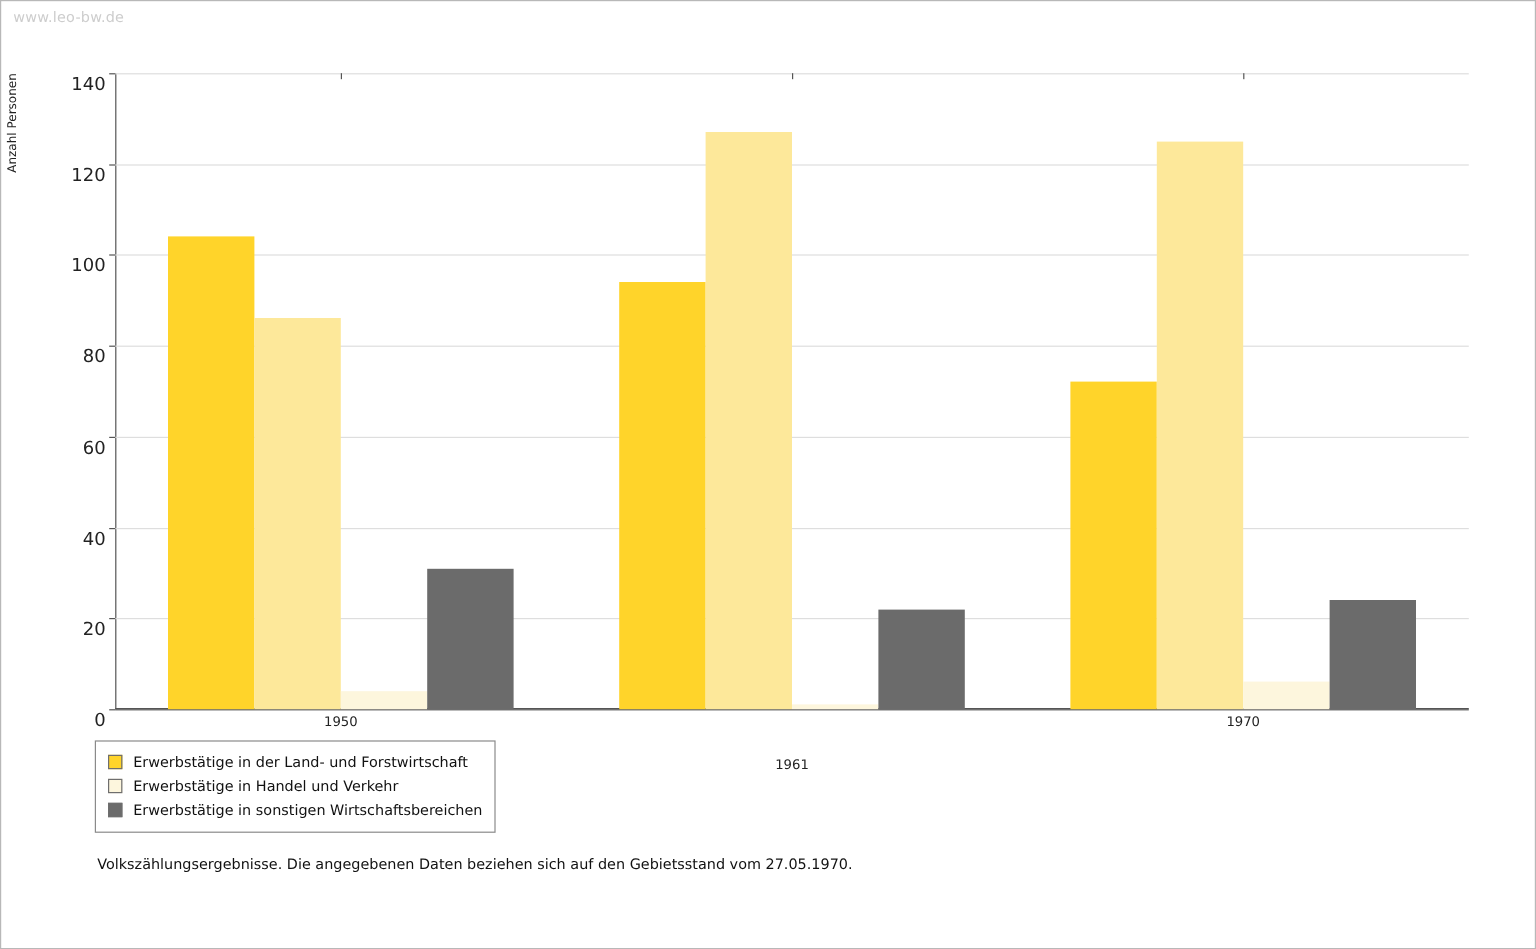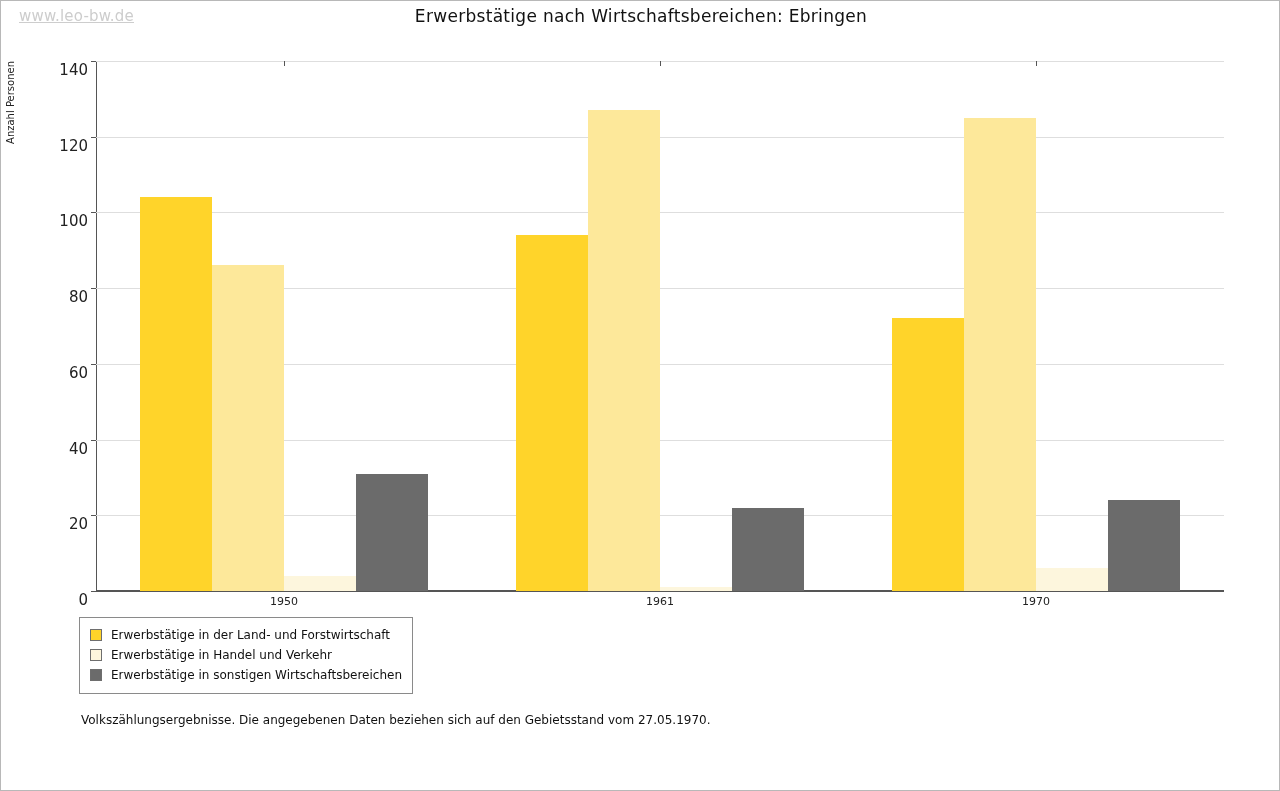--- a/index.html
+++ b/index.html
@@ -12,26 +12,25 @@
     position: relative;
     width: 1280px;
     height: 791px;
     box-sizing: border-box;
     border: 1px solid #b8b8b8;
     background: #ffffff;
     overflow: hidden;
   }
   #watermark {
     position: absolute;
-    left: 18px;
+    left: 10px;
     top: 6px;
-    font-size: 15px;
+    font-size: 12px;
     color: #cdcdcd;
     letter-spacing: 0.2px;
-    text-decoration: underline;
   }
   #chart-title {
     position: absolute;
     left: 0;
     top: 5px;
     width: 1280px;
     text-align: center;
     font-size: 17px;
     color: #111111;
     letter-spacing: 0.3px;
@@ -165,21 +164,20 @@
     white-space: nowrap;
   }
 </style>
 </head>
 <body>
 
 <div id="page">
 
   <div id="watermark">www.leo-bw.de</div>
 
-  <div id="chart-title">Erwerbstätige nach Wirtschaftsbereichen: Ebringen</div>
 
   <div id="ylabel">Anzahl Personen</div>
 
   <div id="plot">
     <div class="plot-bg"></div>
     <div class="axis-bottom"></div>
     <div id="grid-layer">
         <div class="gridline" style="top: 530px; background: rgb(85, 85, 85);"></div>
         <div class="ytick-mark" style="top: 530px;"></div>
         <div class="ytick-label" style="top: 530px;">0</div>
@@ -222,21 +220,21 @@
           <div class="bar" title="Erwerbstätige in der Land- und Forstwirtschaft: 72" style="left: 0px; width: 72px; height: 272.571px; background: rgb(255, 212, 42);"></div>
           <div class="bar" title="Erwerbstätige im Produzierenden Gewerbe: 125" style="left: 72px; width: 72px; height: 473.214px; background: rgb(253, 232, 154);"></div>
           <div class="bar" title="Erwerbstätige in Handel und Verkehr: 6" style="left: 144px; width: 72px; height: 22.7143px; background: rgb(253, 246, 221);"></div>
           <div class="bar" title="Erwerbstätige in sonstigen Wirtschaftsbereichen: 24" style="left: 216px; width: 72px; height: 90.8571px; background: rgb(107, 107, 107);"></div>
         </div>
       </div>
     <div id="xticks-layer">
         <div class="xtick-mark" style="left: 188px;"></div>
         <div class="xtick-label" style="left: 188px; text-align: right;">1950</div>
         <div class="xtick-mark" style="left: 564px;"></div>
-        <div class="xtick-label" style="left: 564px;">1961</div>
+        <div class="xtick-label" style="left: 564px; margin-top: 36px;">1961</div>
         <div class="xtick-mark" style="left: 940px;"></div>
         <div class="xtick-label" style="left: 940px;">1970</div>
       </div>
   </div>
 
   <div id="legend">
       <div class="legend-row">
         <span class="legend-swatch" style="background: rgb(255, 212, 42);"></span>
         <span class="legend-text">Erwerbstätige in der Land- und Forstwirtschaft</span>
       </div>

